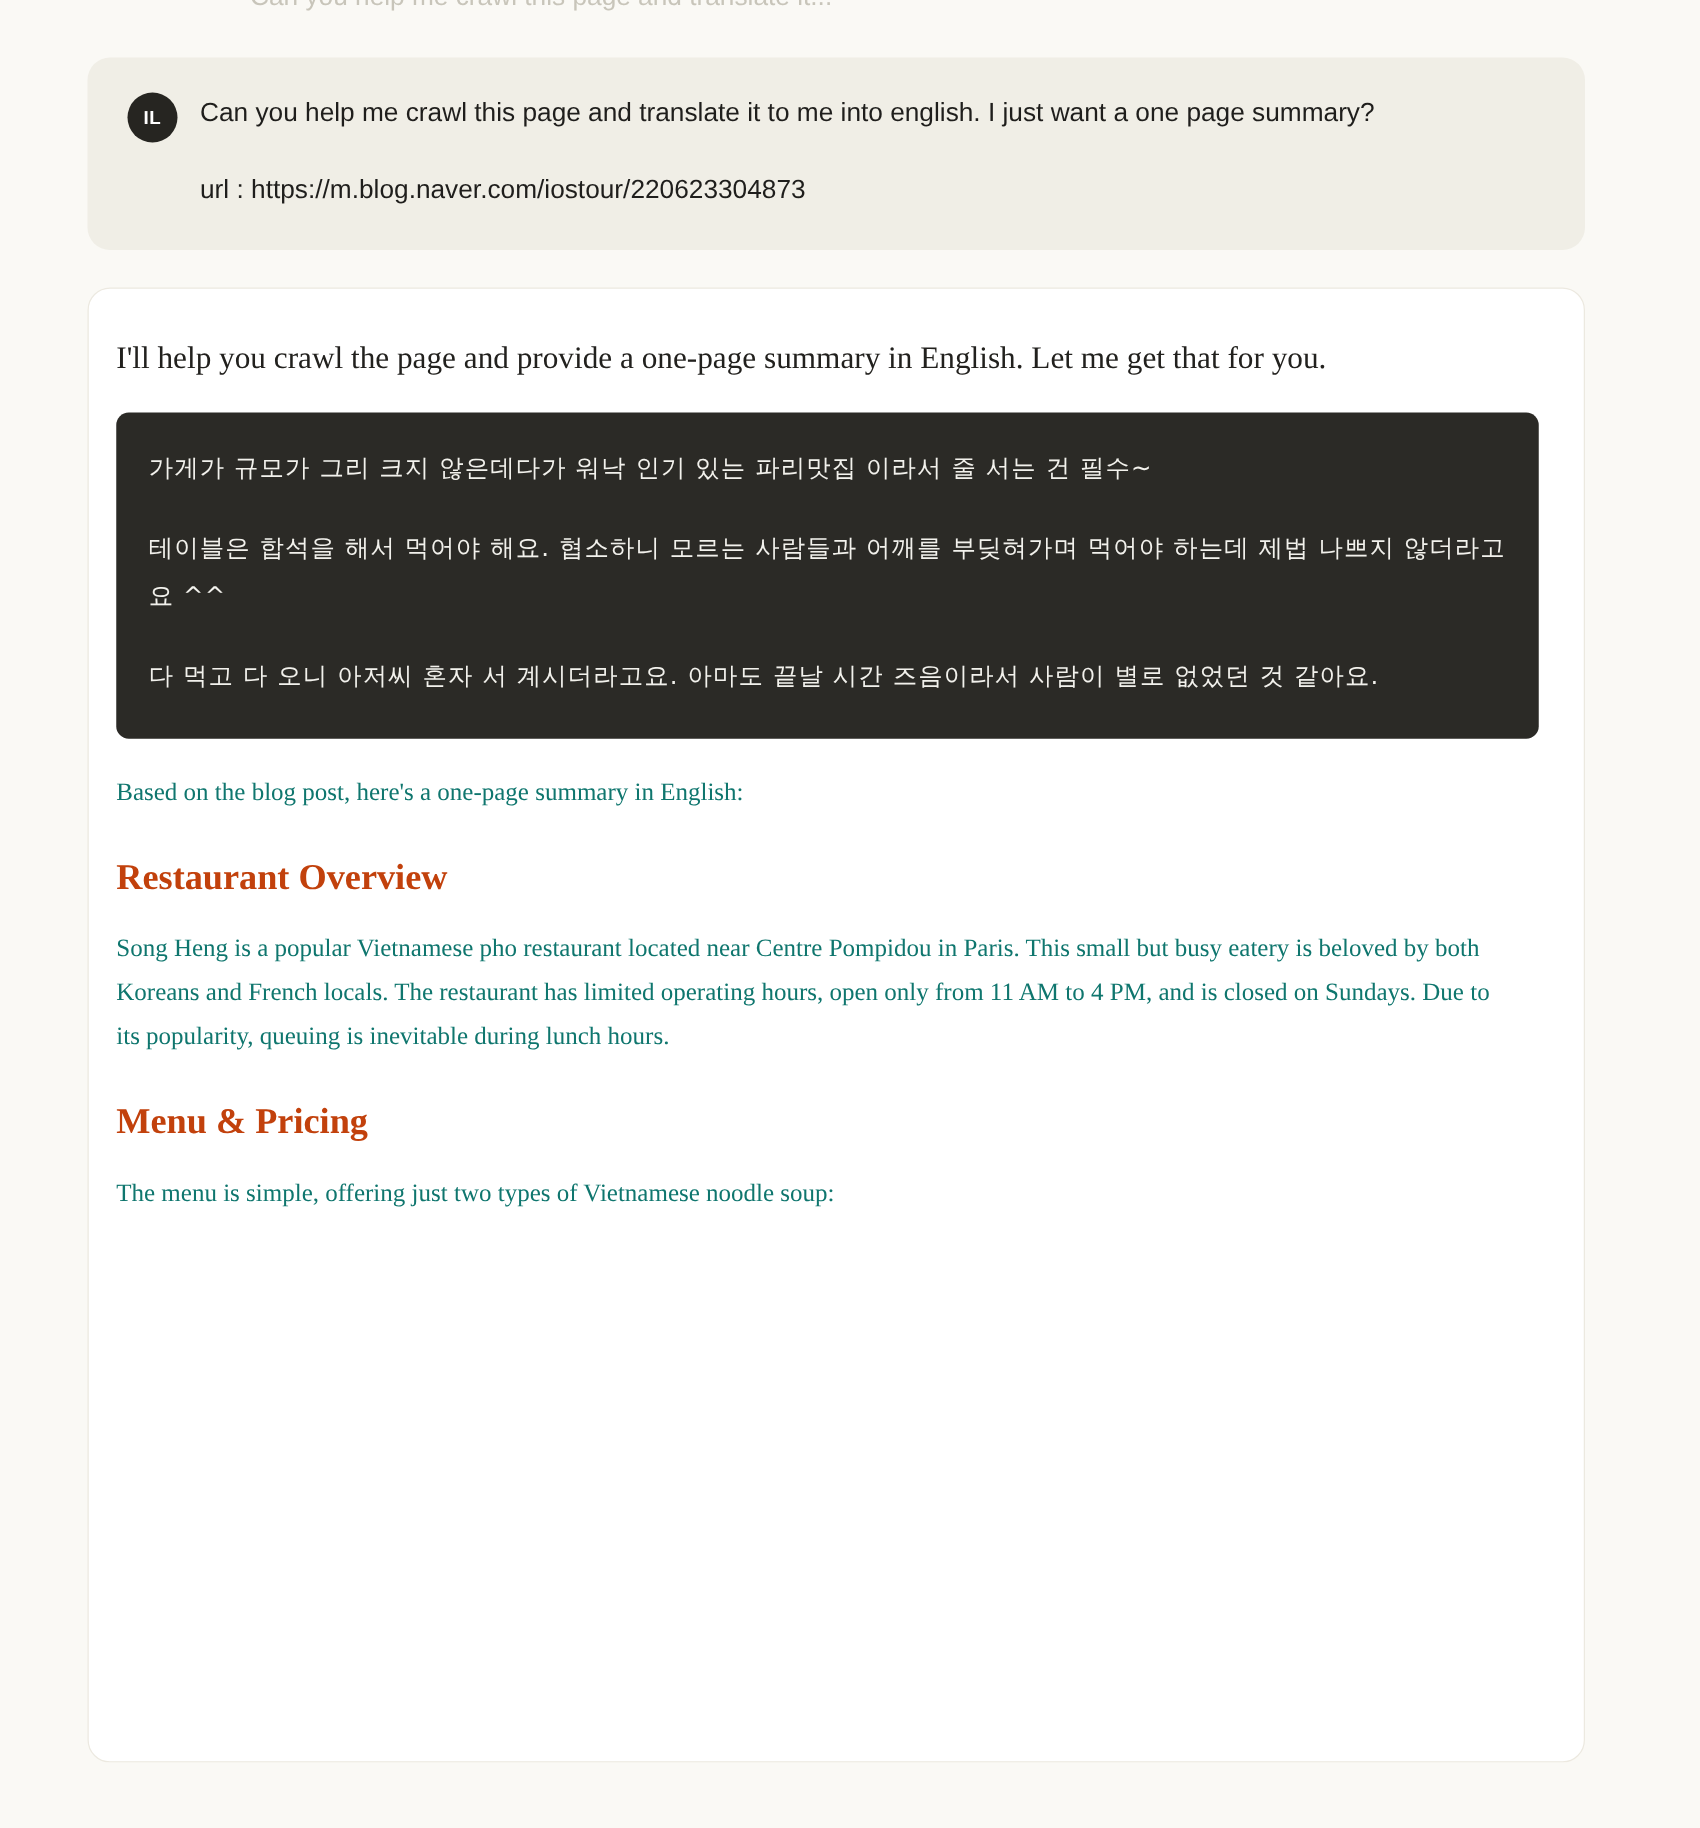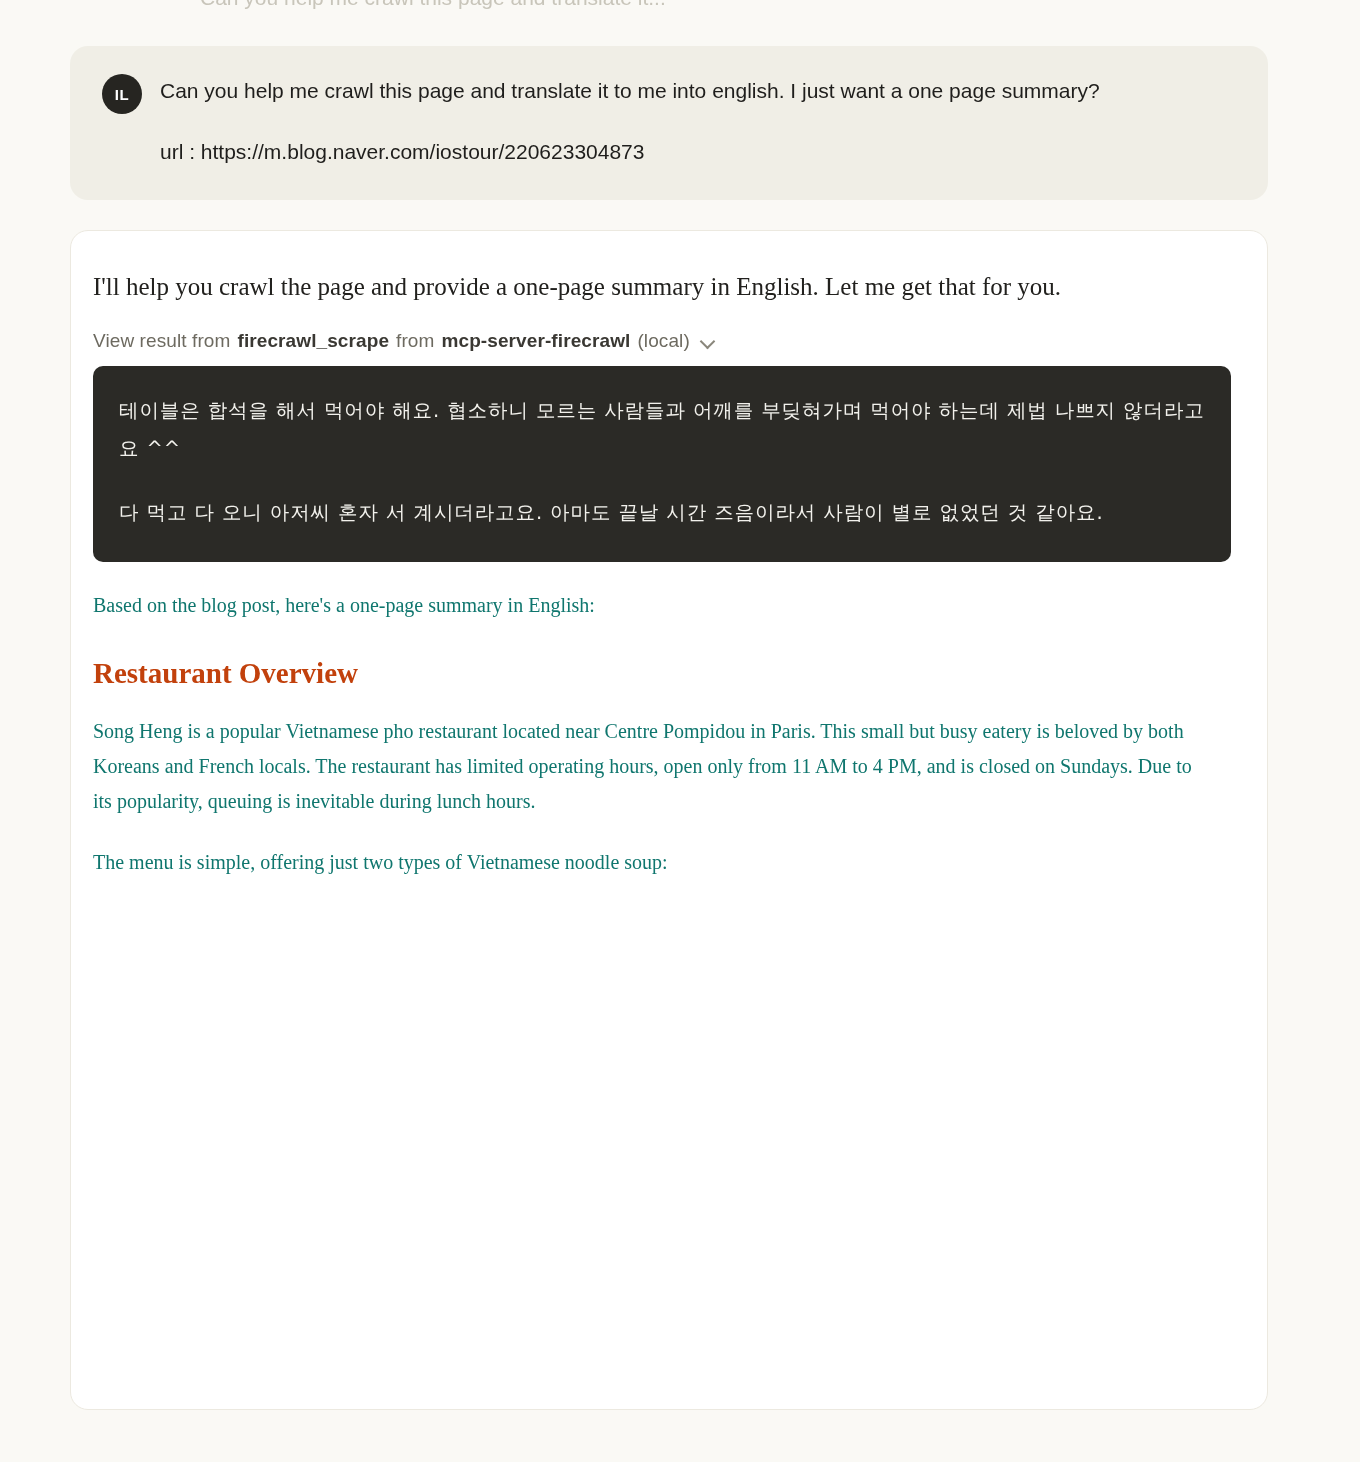--- a/index.html
+++ b/index.html
@@ -209,39 +209,33 @@
       <div>Can you help me crawl this page and translate it to me into english. I just want a one page summary?</div>
       <div class="url-line">url : https://m.blog.naver.com/iostour/220623304873</div>
     </div>
   </div>
 
   <div class="assistant-card">
     <div class="assistant-inner">
 
       <p class="intro">I'll help you crawl the page and provide a one-page summary in English. Let me get that for you.</p>
 
-      <div class="tool-line">
-        <span class="muted">View result from</span>
-        <span class="strong">firecrawl_scrape</span>
-        <span class="muted">from</span>
-        <span class="strong">mcp-server-firecrawl</span>
-        <span class="muted">(local)</span>
-        <span class="chev"></span>
-      </div>
 
       <div class="code-block">
+        <p>가게가 규모가 그리 크지 않은데다가 워낙 인기 있는 파리맛집 이라서 줄 서는 건 필수~</p>
         <p>테이블은 합석을 해서 먹어야 해요. 협소하니 모르는 사람들과 어깨를 부딪혀가며 먹어야 하는데 제법 나쁘지 않더라고요 ^^</p>
         <p>다 먹고 다 오니 아저씨 혼자 서 계시더라고요. 아마도 끝날 시간 즈음이라서 사람이 별로 없었던 것 같아요.</p>
       </div>
 
       <p class="para">Based on the blog post, here's a one-page summary in English:</p>
 
 
       <h2 class="doc-h2">Restaurant Overview</h2>
       <p class="para">Song Heng is a popular Vietnamese pho restaurant located near Centre Pompidou in Paris. This small but busy eatery is beloved by both Koreans and French locals. The restaurant has limited operating hours, open only from 11 AM to 4 PM, and is closed on Sundays. Due to its popularity, queuing is inevitable during lunch hours.</p>
 
+      <h2 class="doc-h2">Menu &amp; Pricing</h2>
       <p class="para">The menu is simple, offering just two types of Vietnamese noodle soup:</p>
 
 
     </div>
   </div>
 
 </div>
 
 </body></html>

